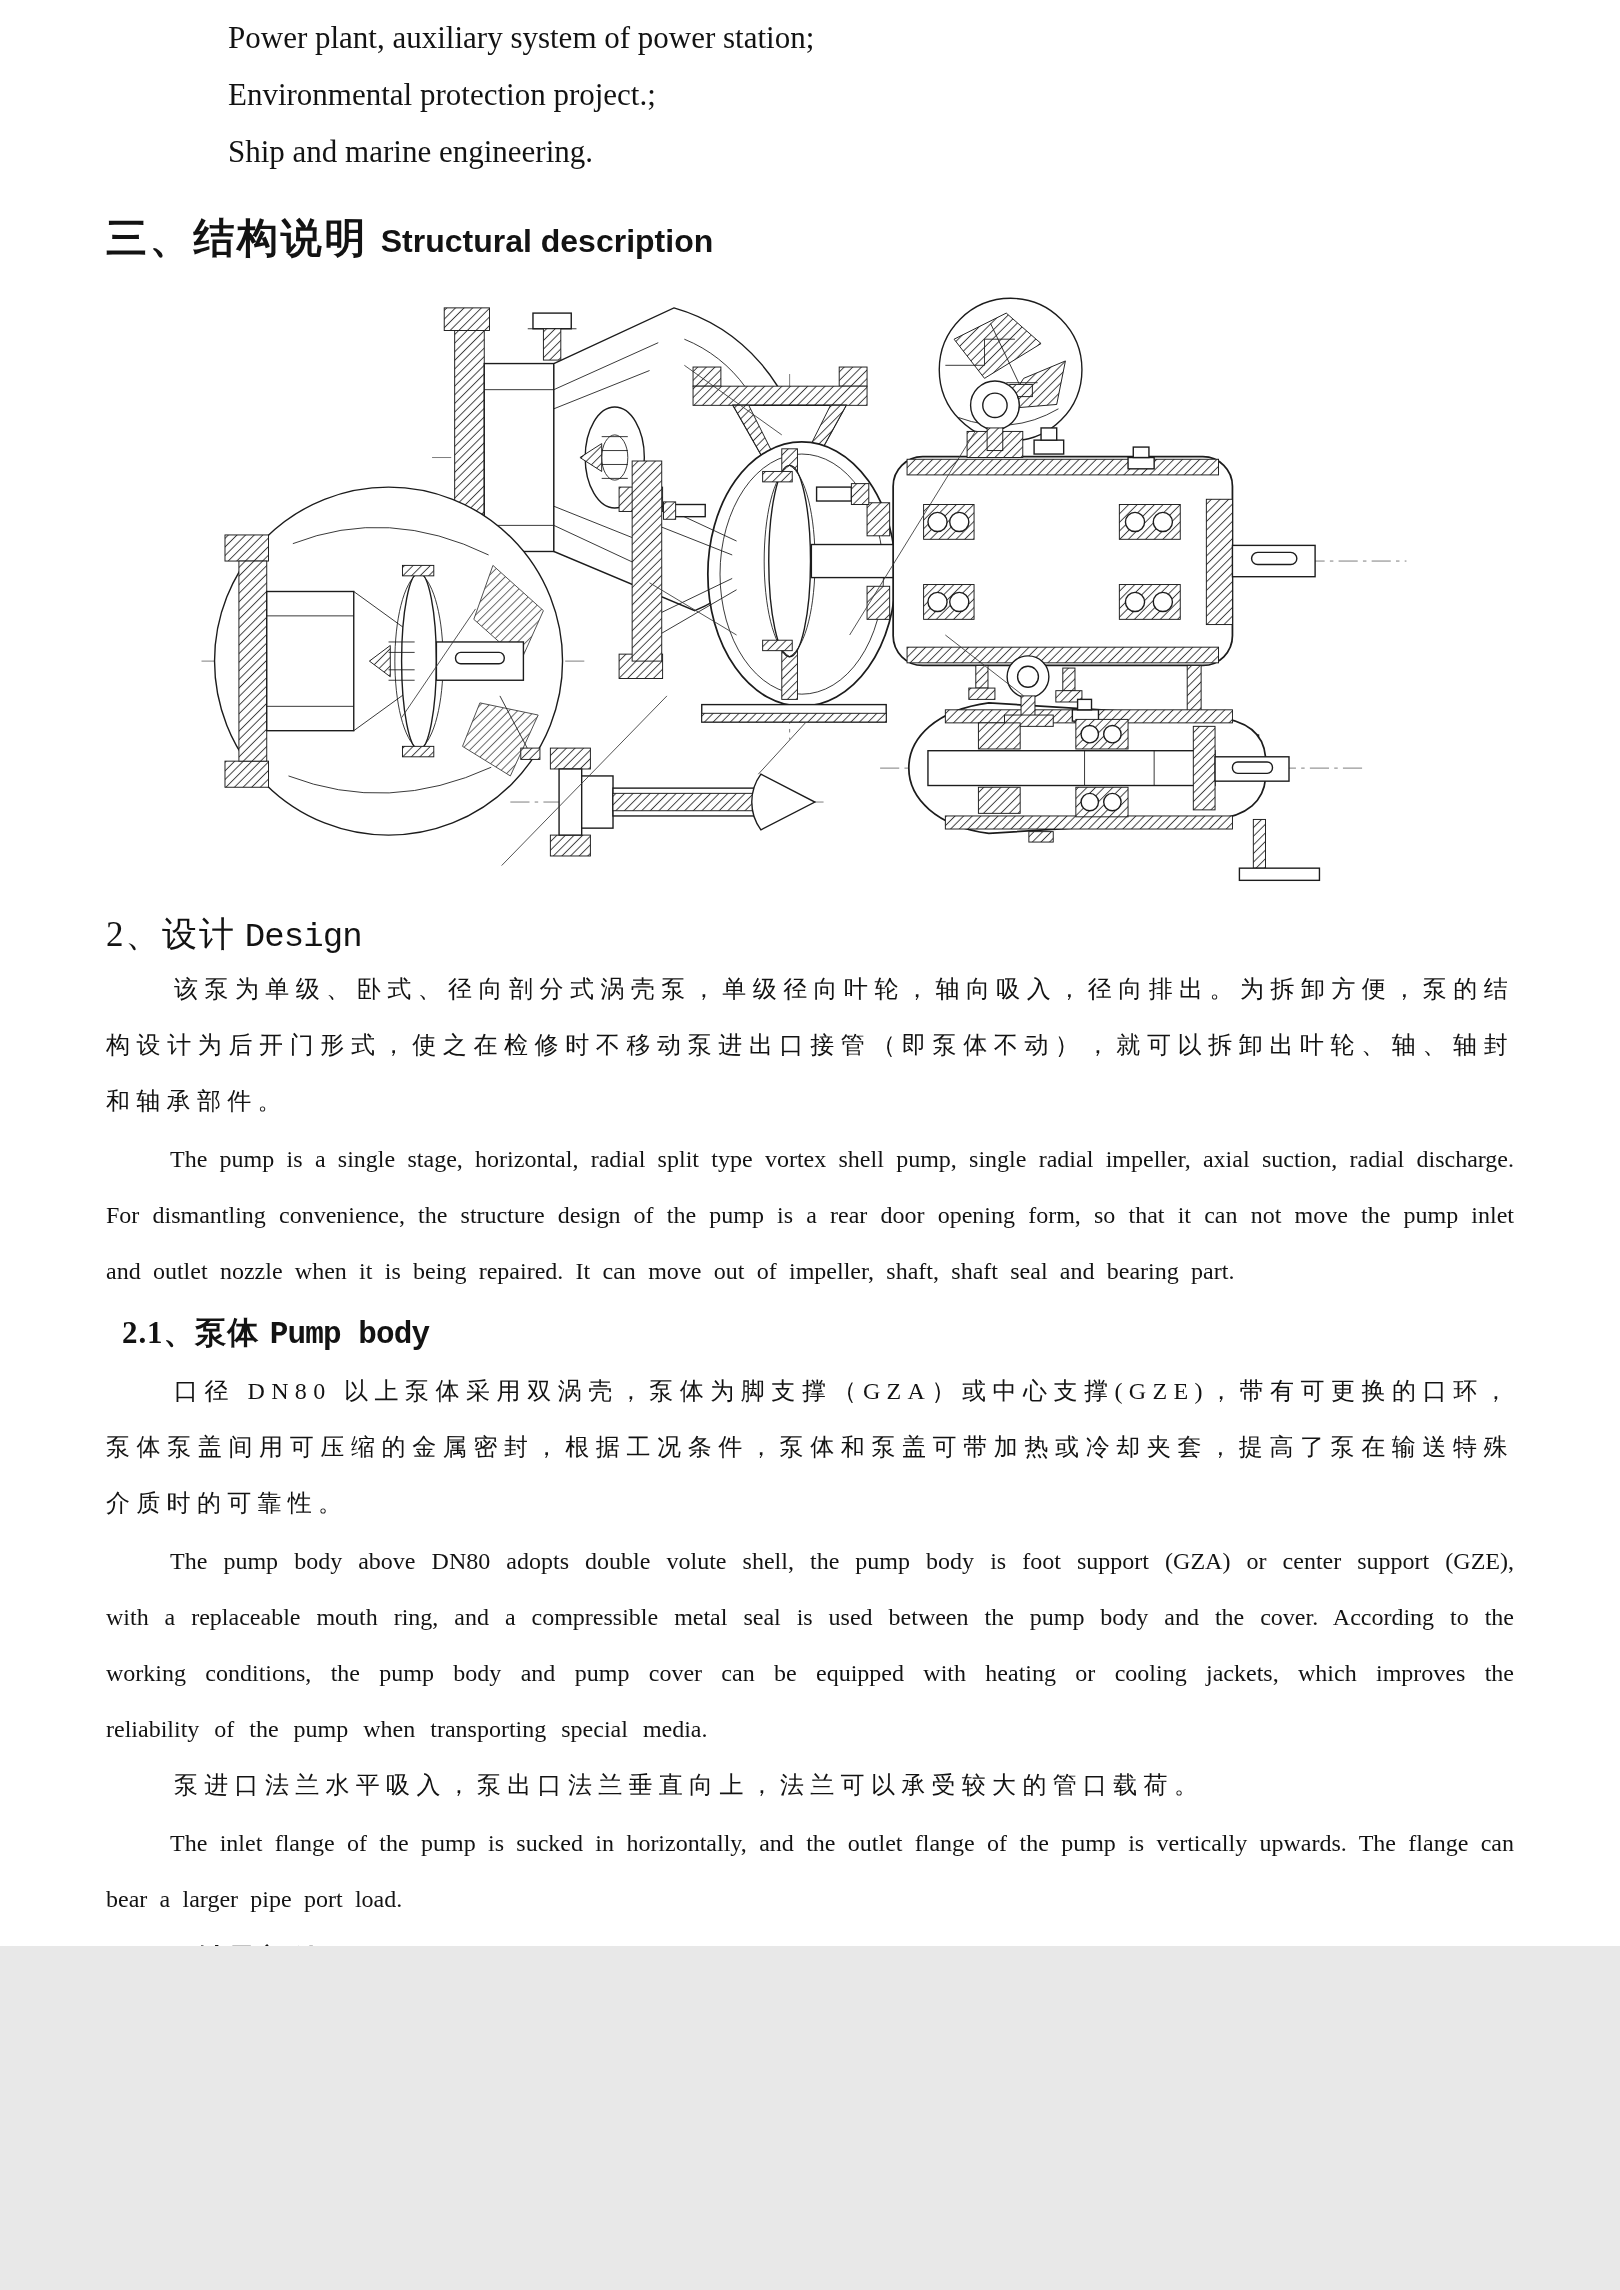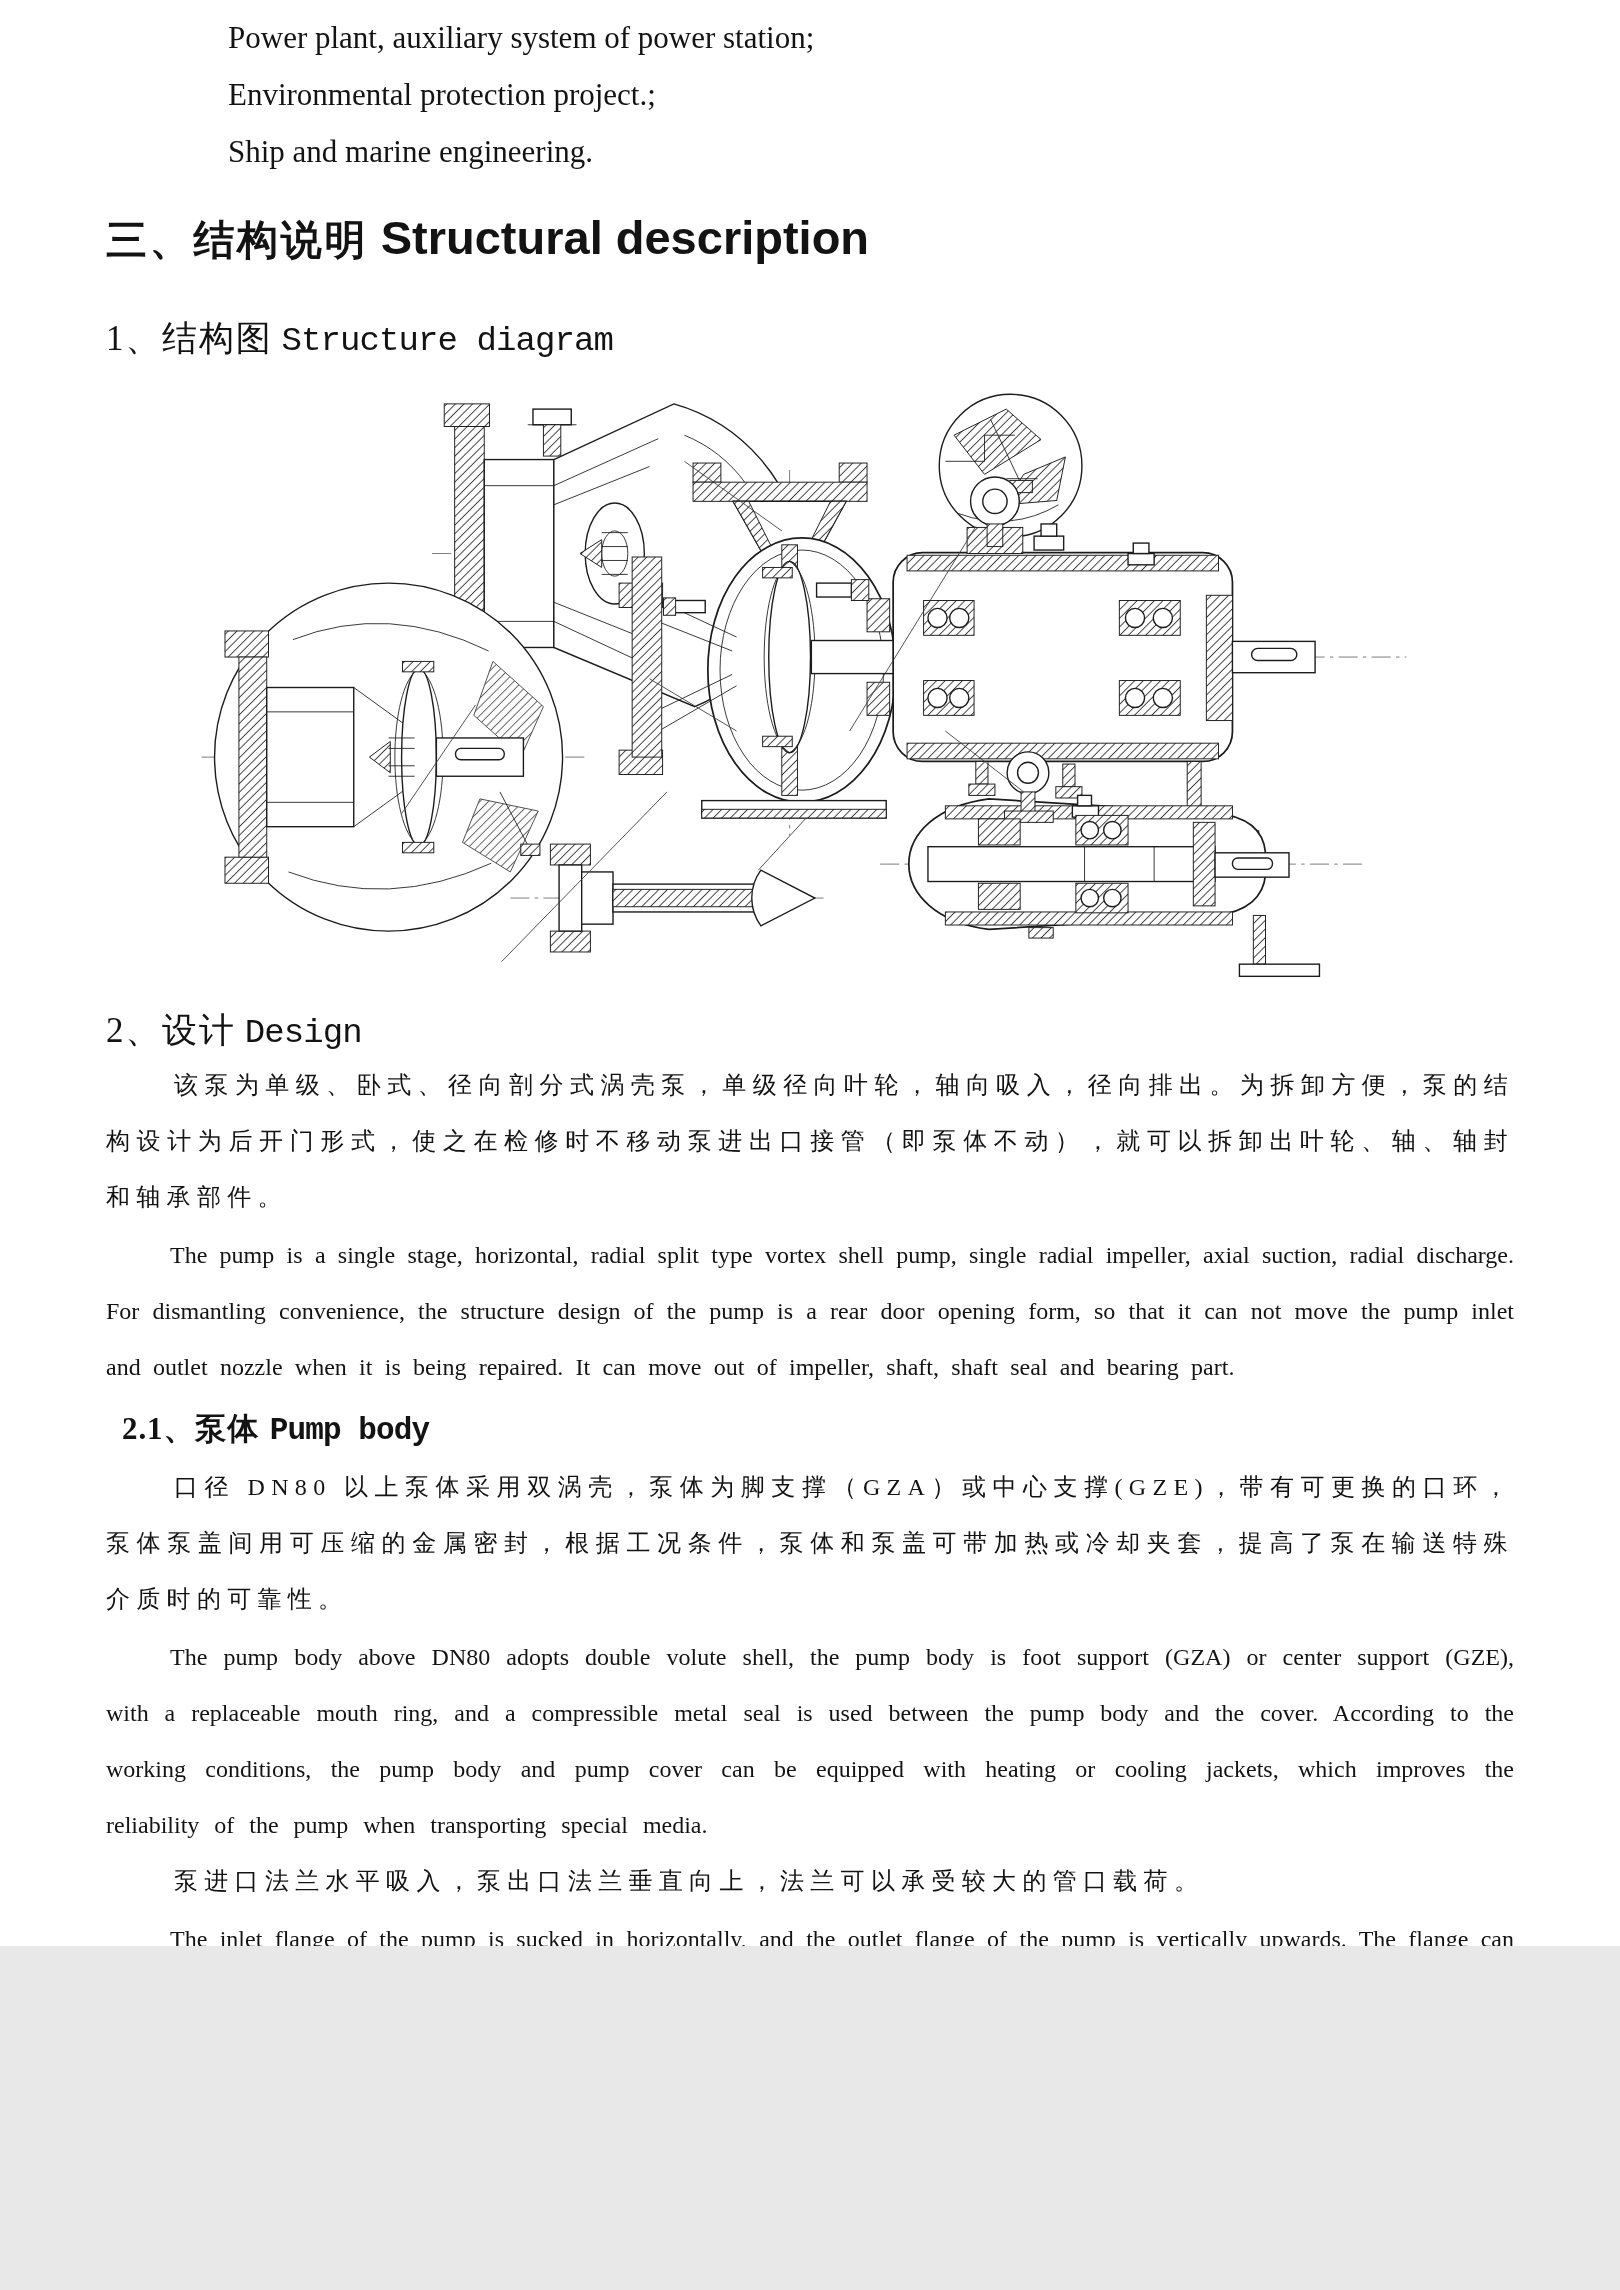--- a/index.html
+++ b/index.html
@@ -16,21 +16,21 @@
     font-size:31px;line-height:57px;
     padding-left:122px;
   }
   .h1{
     margin-top:30px;
     font-size:41px;font-weight:bold;line-height:56px;
     letter-spacing:2.7px;
   }
   .h1 .en{
     font-family:"Liberation Sans","DejaVu Sans",sans-serif;
-    font-size:47px;letter-spacing:0;margin-left:12.5px;
+    font-size:32px;letter-spacing:0;margin-left:12.5px;
   }
   .h2{
     margin-top:47px;
     font-size:35px;line-height:47px;letter-spacing:1.8px;
   }
   .h2 .en{
     font-family:"Liberation Mono","DejaVu Sans Mono",monospace;
     letter-spacing:-0.9px;margin-left:9px;font-size:34px;
   }
   .h2.design{margin-top:15px;}
@@ -61,23 +61,20 @@
 <div class="page">
 
   <div class="intro-line">Power plant, auxiliary system of power station;</div>
   <div class="intro-line">Environmental protection project.;</div>
   <div class="intro-line">Ship and marine engineering.</div>
 
   <div class="h1">
     <span>三、</span><span>结构说明</span><span class="en">Structural description</span>
   </div>
 
-  <div class="h2">
-    <span>1、</span><span>结构图</span><span class="en">Structure diagram</span>
-  </div>
 
   <div class="diagram-wrap">
     <svg viewBox="0 0 1570 700">
       <defs>
         <pattern id="hp" patternUnits="userSpaceOnUse" width="7" height="7" patternTransform="rotate(45)">
           <rect width="7" height="7" fill="#ffffff"></rect>
           <line x1="3.5" y1="0" x2="3.5" y2="7" stroke="#3c3c3c" stroke-width="1.1"></line>
         </pattern>
       </defs>
       <style>

